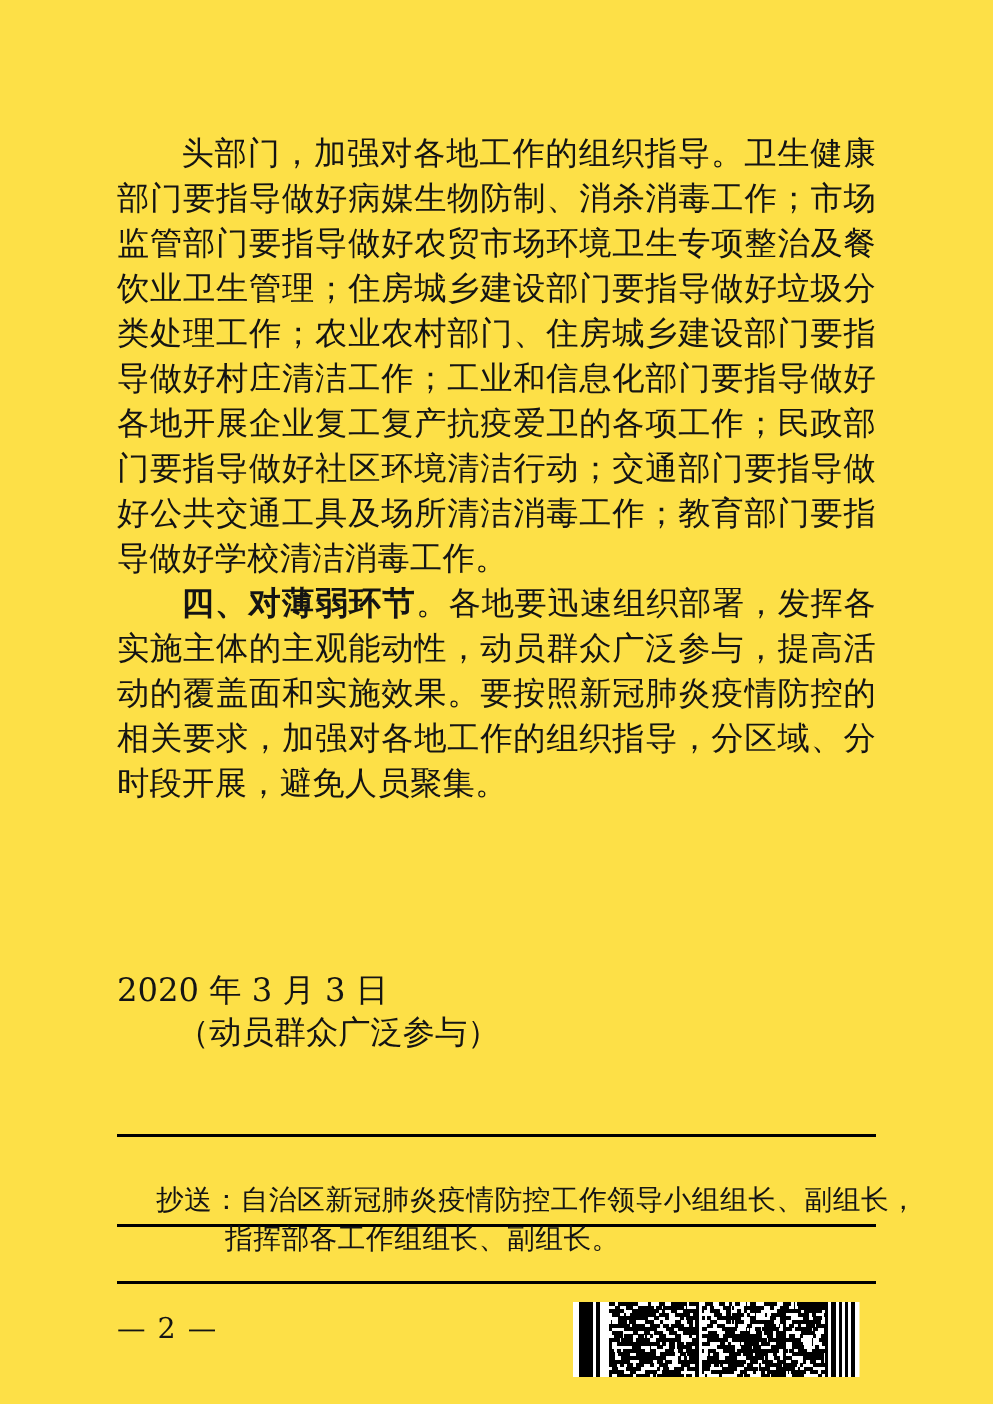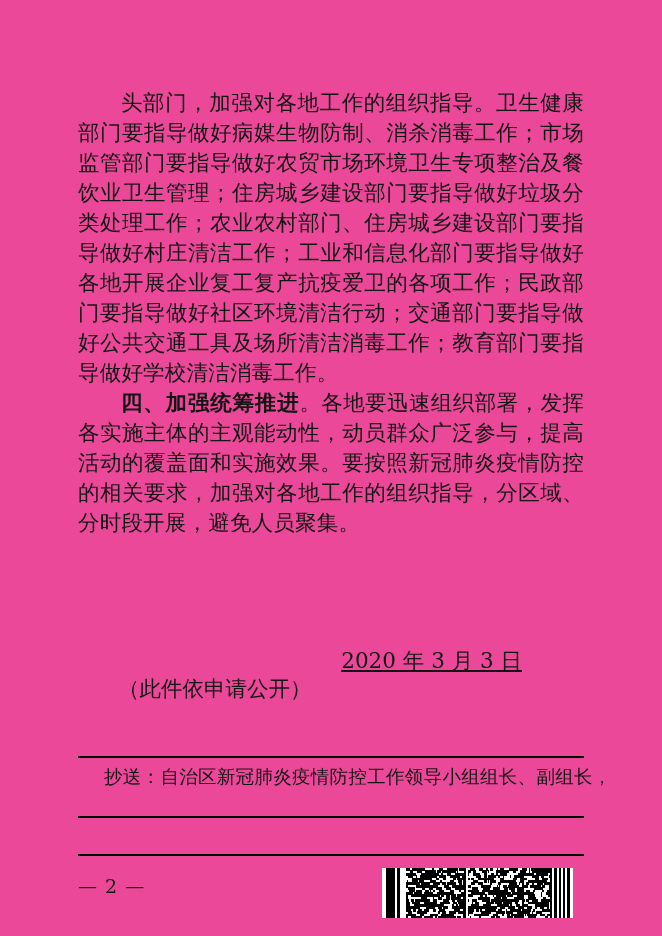--- a/index.html
+++ b/index.html
@@ -10,21 +10,21 @@
   }
   body {
     font-family: "DejaVu Serif", "Liberation Serif", serif;
     color: #000000;
   }
   #page {
     position: relative;
     width: 662px;
     height: 936px;
     margin: 0 auto;
-    background: #ec4899;
+    background: #fde047;
     overflow: hidden;
   }
 
   
   .doc-body {
     position: absolute;
     left: 78px;
     top: 88px;
     width: 506px;
   }
@@ -50,25 +50,24 @@
   }
 
   
   .date-line {
     position: absolute;
     left: 78px;
     top: 646px;
     width: 506px;
     font-size: 21.5px;
     line-height: 30px;
-    text-align: right;
+    text-align: left;
     padding-right: 62px;
     box-sizing: border-box;
     color: #141414;
-    text-decoration: underline;
   }
   .disclosure-line {
     position: absolute;
     left: 118px;
     top: 674px;
     font-size: 21.5px;
     line-height: 30px;
     color: #141414;
   }
 
@@ -80,21 +79,21 @@
     background: #000000;
   }
   .rule-top    { top: 756px; height: 2.0px; }
   .rule-mid    { top: 816px; height: 1.6px; }
   .rule-bottom { top: 854px; height: 1.6px; }
 
   
   .cc-block {
     position: absolute;
     left: 104px;
-    top: 764px;
+    top: 788px;
     width: 470px;
     font-size: 18.5px;
     line-height: 26px;
     color: #141414;
   }
   .cc-line {
     white-space: nowrap;
   }
   .cc-line.second {
     padding-left: 46px;
@@ -151,36 +150,37 @@
 
 <div id="page">
 
   <div class="doc-body">
 
     <p class="para cont">
       <span>头部门，加强对各地工作的组织指导。卫生健康部门要指导做好病媒生物防制、消杀消毒工作；市场监管部门要指导做好农贸市场环境卫生专项整治及餐饮业卫生管理；住房城乡建设部门要指导做好垃圾分类处理工作；农业农村部门、住房城乡建设部门要指导做好村庄清洁工作；工业和信息化部门要指导做好各地开展企业复工复产抗疫爱卫的各项工作；民政部门要指导做好社区环境清洁行动；交通部门要指导做好公共交通工具及场所清洁消毒工作；教育部门要指导做好学校清洁消毒工作。</span>
     </p>
 
     <p class="para">
-      <span class="heading-run">四、加强统筹推进</span><span>。各地要迅速组织部署，发挥各实施主体的主观能动性，动员群众广泛参与，提高活动的覆盖面和实施效果。要按照新冠肺炎疫情防控的相关要求，加强对各地工作的组织指导，分区域、分时段开展，避免人员聚集。</span>
+      <span class="heading-run">四、对薄弱环节</span><span>。各地要迅速组织部署，发挥各实施主体的主观能动性，动员群众广泛参与，提高活动的覆盖面和实施效果。要按照新冠肺炎疫情防控的相关要求，加强对各地工作的组织指导，分区域、分时段开展，避免人员聚集。</span>
     </p>
 
 
   </div>
 
   <div class="date-line">2020 年 3 月 3 日</div>
 
-  <div class="disclosure-line">（此件依申请公开）</div>
+  <div class="disclosure-line">（动员群众广泛参与）</div>
 
   <div class="rule rule-top"></div>
   <div class="rule rule-mid"></div>
   <div class="rule rule-bottom"></div>
 
   <div class="cc-block">
     <div class="cc-line"><span class="cc-label">抄送：</span><span class="cc-text">自治区新冠肺炎疫情防控工作领导小组组长、副组长，</span></div>
+    <div class="cc-line second"><span class="cc-text">指挥部各工作组组长、副组长。</span></div>
   </div>
 
 
   <div class="page-number">— 2 —</div>
 
   <div class="barcode">
     <svg width="191" height="50" viewBox="0 0 191 50" shape-rendering="crispEdges">
       <rect x="0" y="0" width="191" height="50" fill="#ffffff"></rect>
       <g id="bc-bars" fill="#000000">
           <rect x="4" y="0" width="9" height="50"></rect>

